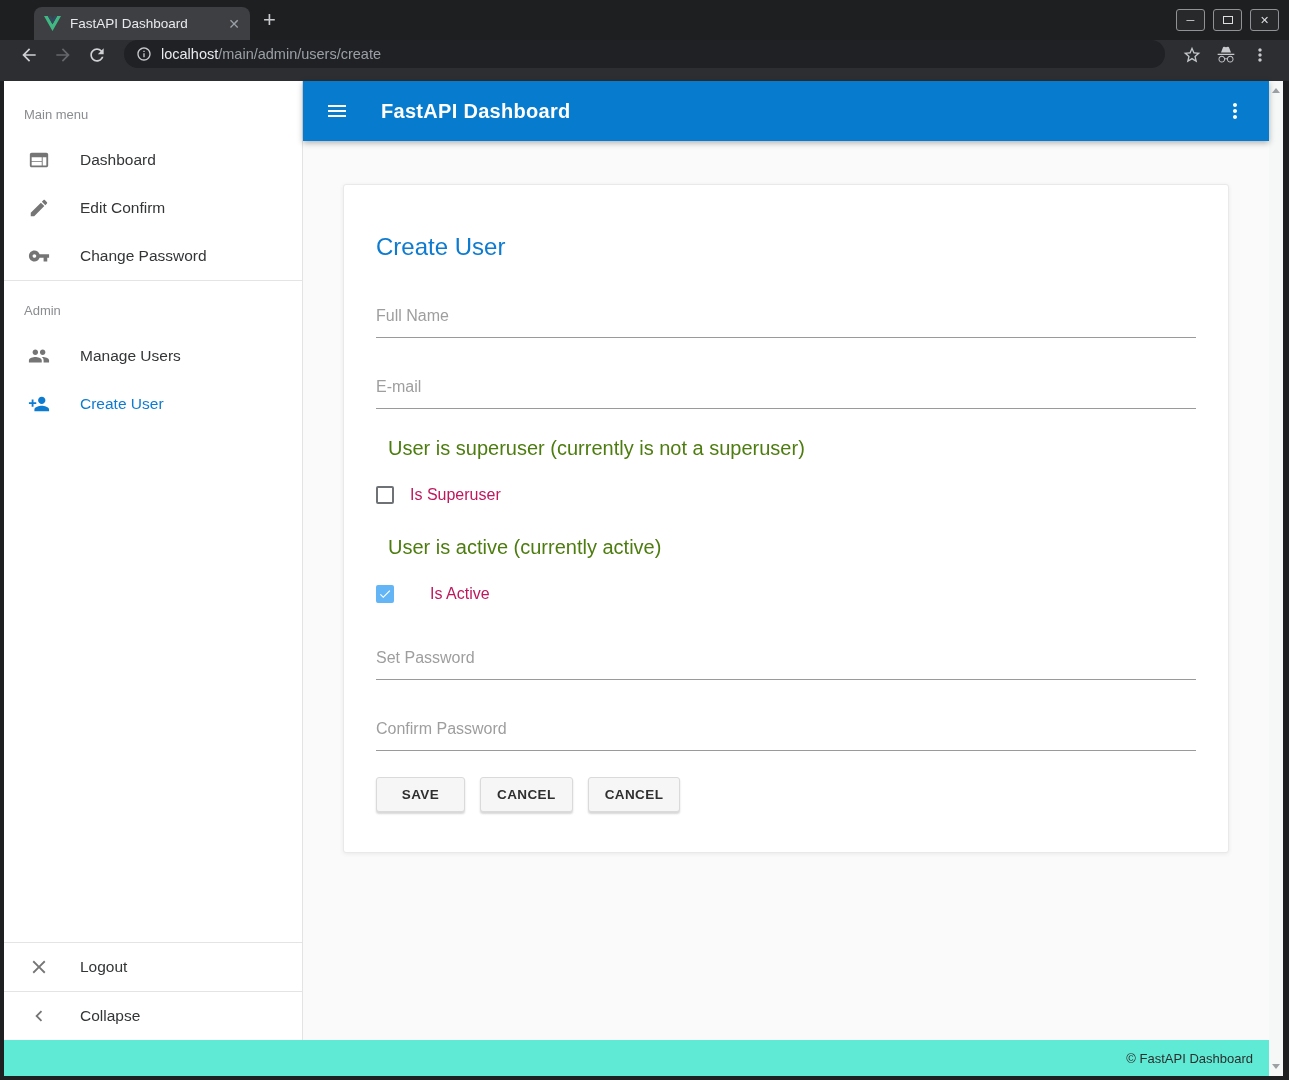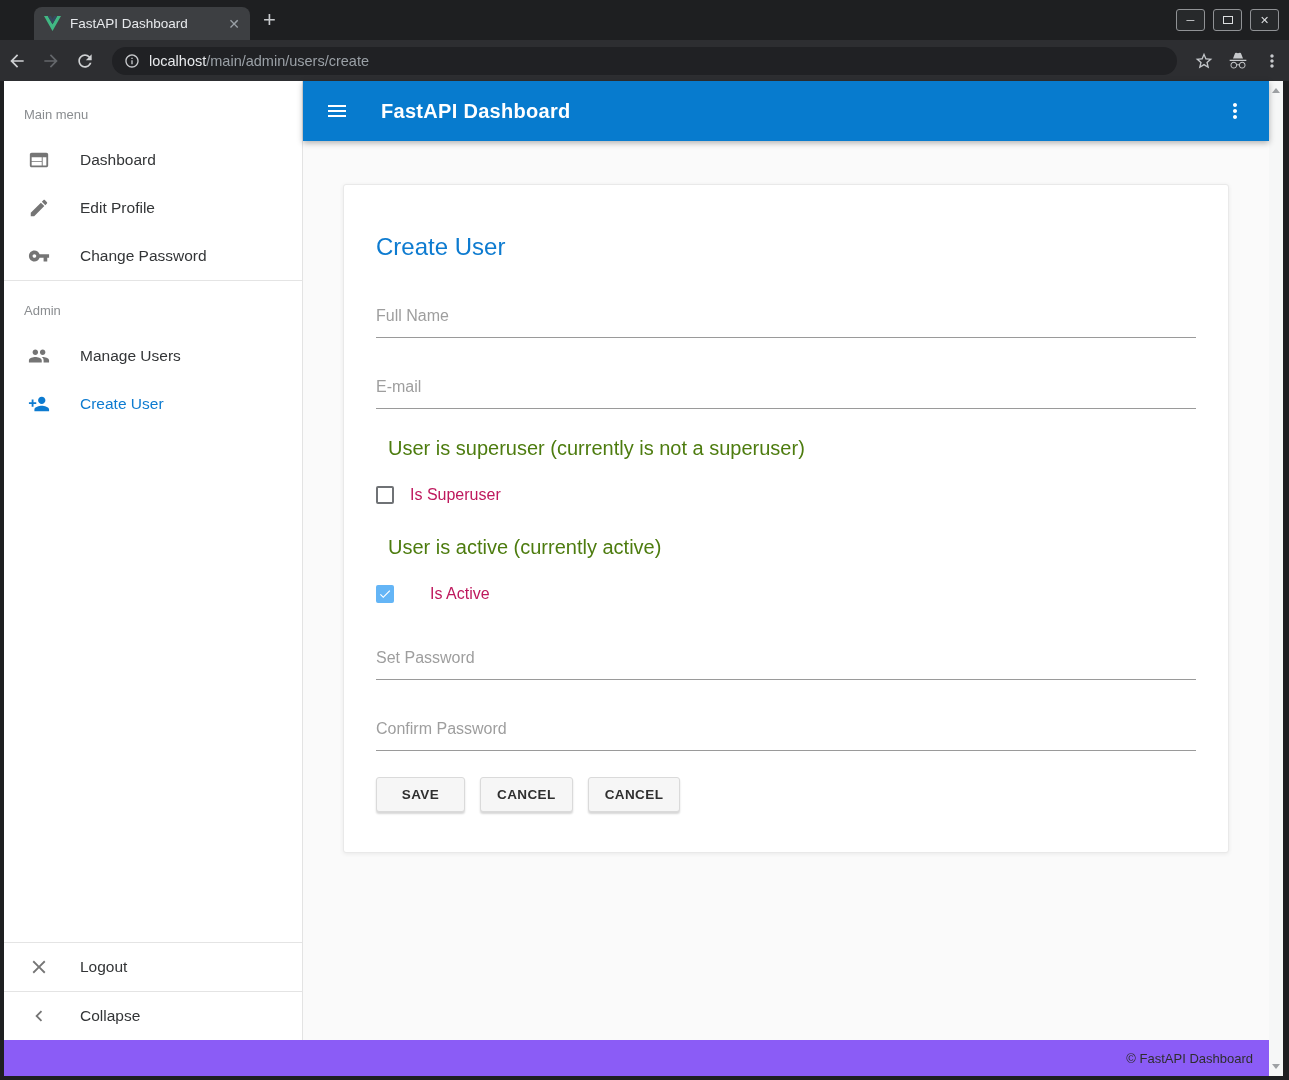--- a/index.html
+++ b/index.html
@@ -23,21 +23,21 @@
   .newtab-btn { position:absolute; left:263px; top:10px; color:#c7c9cc; font-size:22px; line-height:20px; cursor:pointer; }
   .window-controls { position:absolute; right:10px; top:9px; display:flex; gap:8px; }
   .win-btn {
     width:29px; height:22px; border:1px solid #909295; border-radius:3px;
     background:#27292b; color:#dcdee0; display:flex; align-items:center; justify-content:center;
     font-size:11px; cursor:pointer;
   }
   .win-btn .max-glyph { width:10px; height:8px; border:1.5px solid #dcdee0; display:block; }
   .toolbar {
     position:absolute; top:40px; left:0; right:0; height:41px;
-    background:#2d2e31; display:flex; align-items:center; padding:0 2px; gap:4px;
+    background:#2d2e31; display:flex; align-items:flex-start; padding:0 14px; gap:4px;
   }
   .nav-icon { width:30px; height:30px; display:flex; align-items:center; justify-content:center; cursor:pointer; }
   .nav-icon svg { width:20px; height:20px; }
   .omnibox {
     flex:1; height:28px; background:#202124; border-radius:14px;
     display:flex; align-items:center; gap:9px; padding:0 12px; margin:0 8px; cursor:text;
   }
   .omnibox svg { width:16px; height:16px; flex:0 0 auto; }
   .url { font-size:14.5px; color:#9aa0a6; white-space:nowrap; }
   .url .host { color:#e8eaed; }
@@ -99,21 +99,21 @@
   .btn-row { display:flex; gap:15px; margin-top:26px; }
   .btn {
     min-width:89px; height:35px; padding:0 16px;
     background:#f6f6f6; border:1px solid #dadada; border-radius:3px;
     box-shadow:0 2px 2px rgba(0,0,0,0.16);
     font-size:13.5px; font-weight:bold; letter-spacing:0.4px; color:#2f2f2f;
     font-family:inherit; cursor:pointer;
   }
   
   .footer {
-    height:36px; background:#8b5cf6; display:flex; align-items:center;
+    height:36px; background:#5eead4; display:flex; align-items:center;
     justify-content:flex-end; padding:0 16px; font-size:13px; color:#2e2e2e;
   }
 </style>
 </head>
 <body>
 
 <div class="titlebar">
   <div class="tab">
     <svg class="vue-logo" viewBox="0 0 24 21">
       <polygon points="0,0 12,21 24,0 18.6,0 12,11.6 5.4,0" fill="#41b883"></polygon>
@@ -187,21 +187,21 @@
           <span>Dashboard</span>
         </div>
 
 
         <div class="side-item">
           <span class="s-icon">
             <svg viewBox="0 0 24 24">
                 <path d="M3 17.25V21h3.75L17.81 9.94l-3.75-3.75L3 17.25zM20.71 7.04c.39-.39.39-1.02 0-1.41l-2.34-2.34c-.39-.39-1.02-.39-1.41 0l-1.83 1.83 3.75 3.75 1.83-1.83z"></path>
               </svg>
           </span>
-          <span>Edit Profile</span>
+          <span>Edit Confirm</span>
         </div>
 
         <div class="side-item">
           <span class="s-icon">
             <svg viewBox="0 0 24 24">
                 <path d="M12.65 10C11.83 7.67 9.61 6 7 6c-3.31 0-6 2.69-6 6s2.69 6 6 6c2.61 0 4.83-1.67 5.65-4H17v4h4v-4h2v-4H12.65zM7 14c-1.1 0-2-.9-2-2s.9-2 2-2 2 .9 2 2-.9 2-2 2z"></path>
               </svg>
           </span>
           <span>Change Password</span>
         </div>

